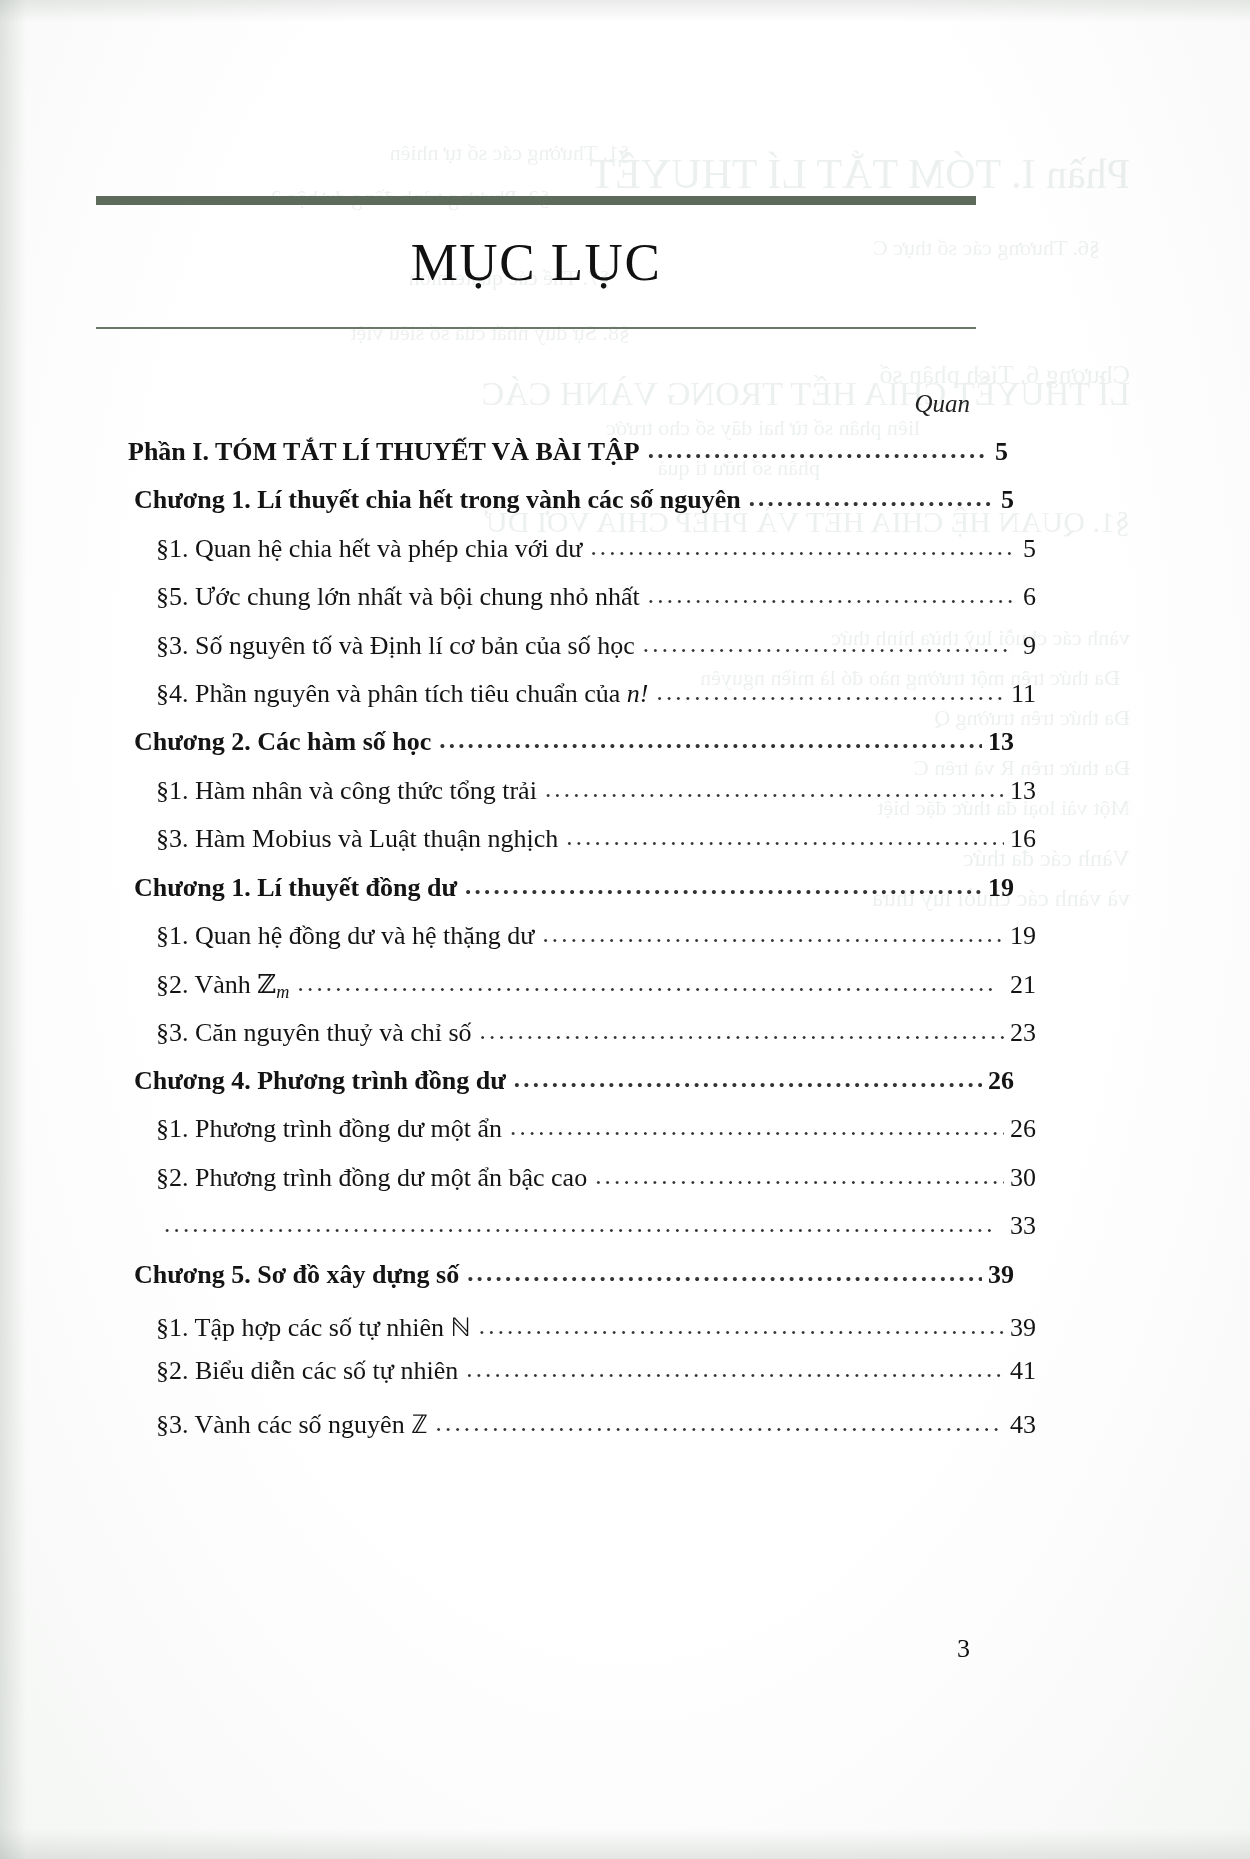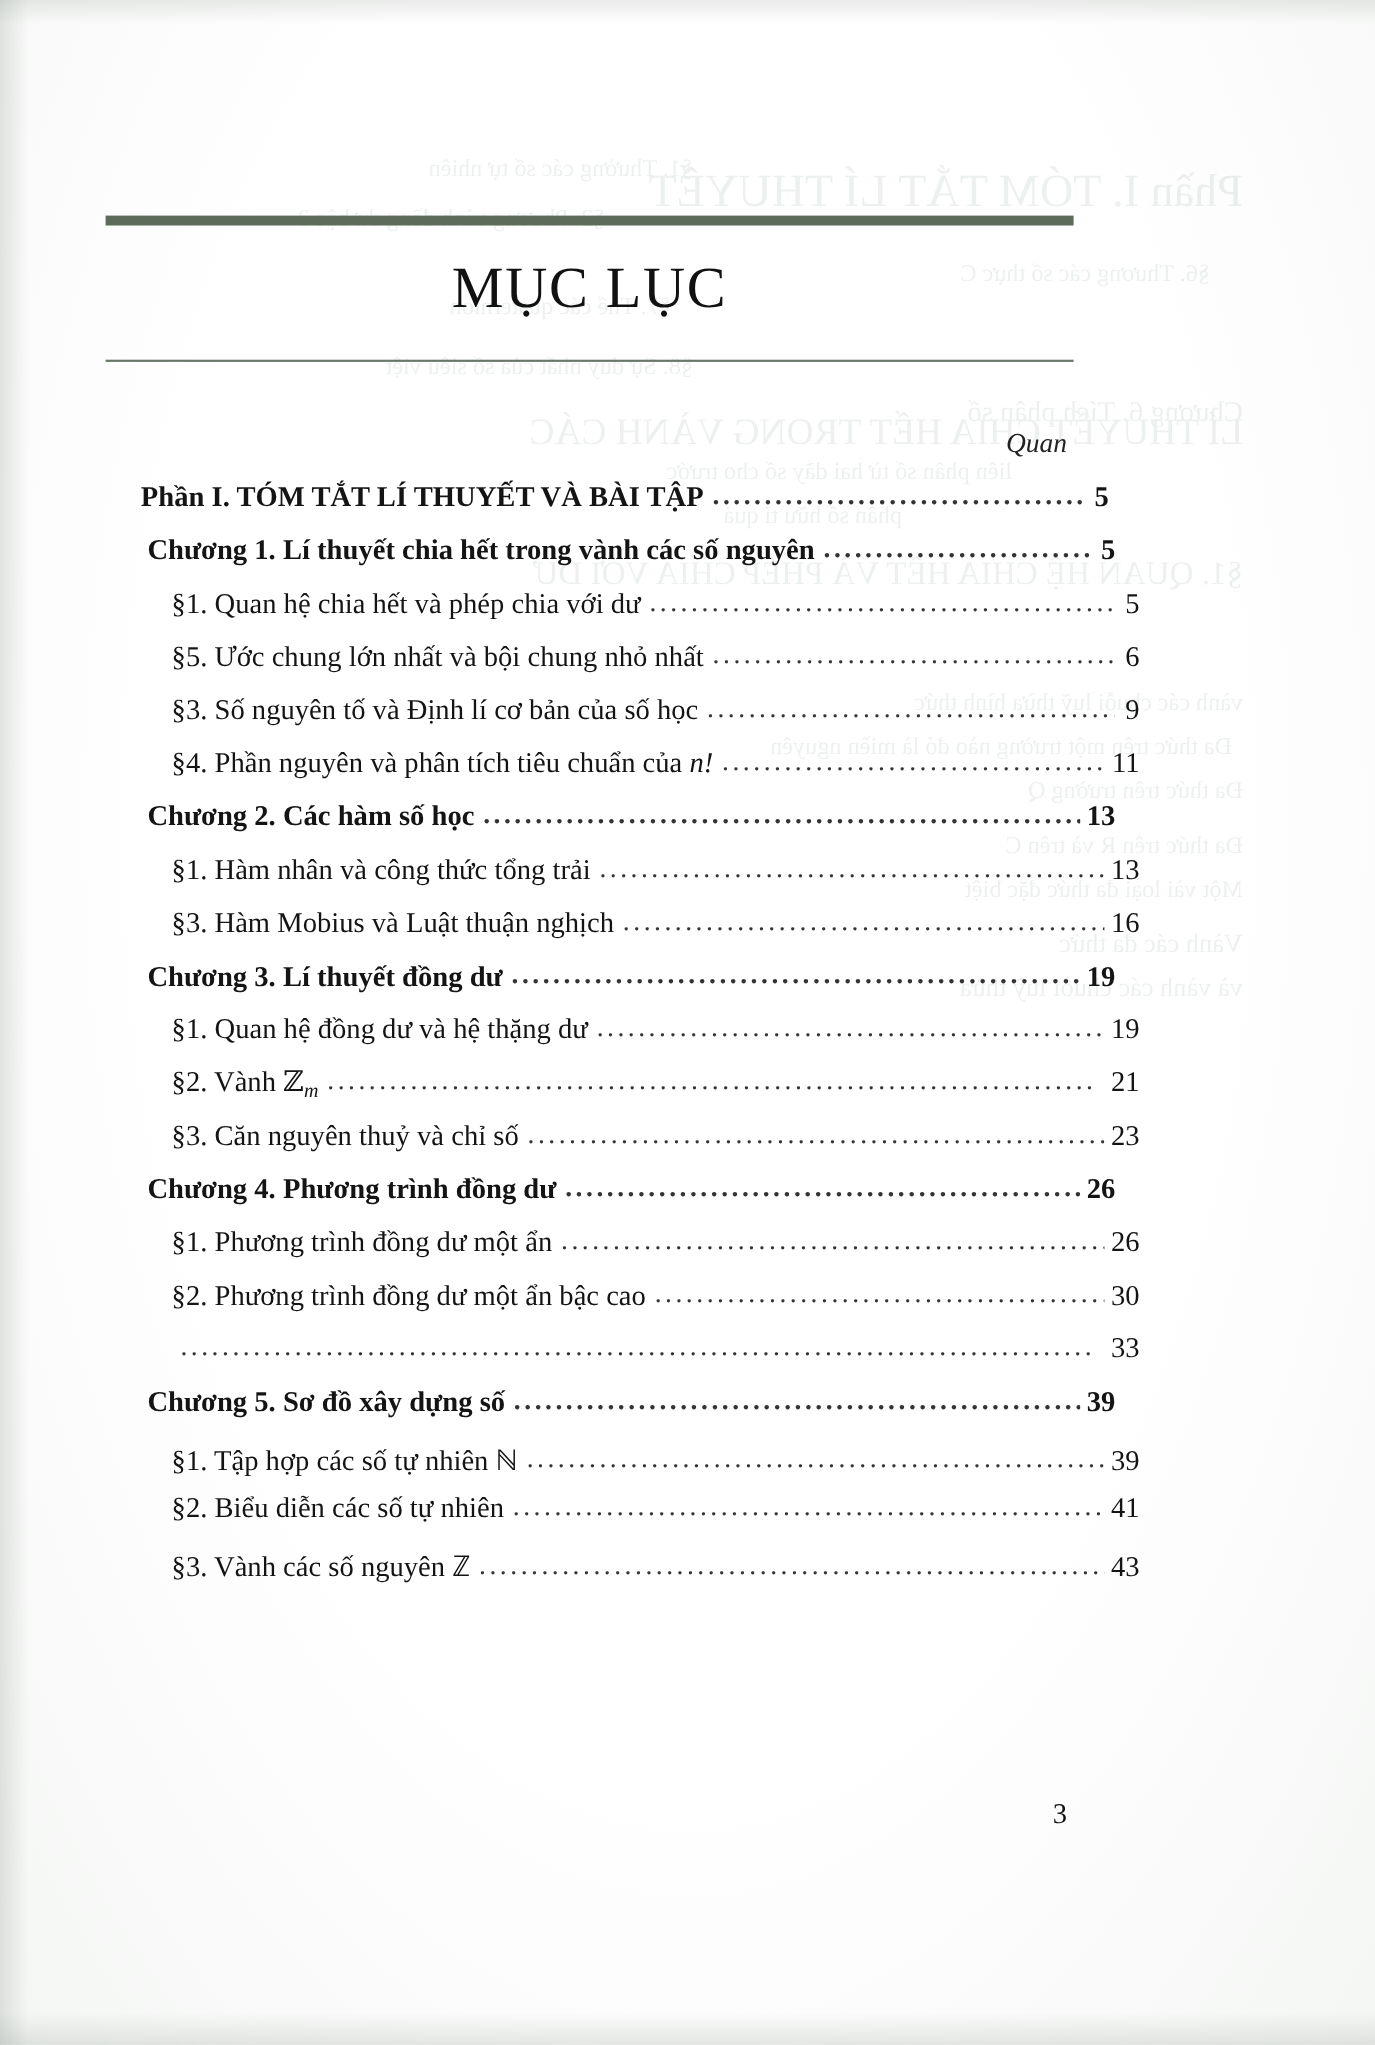--- a/index.html
+++ b/index.html
@@ -237,21 +237,21 @@
           <span class="label">§1. Hàm nhân và công thức tổng trải</span>
           <span class="dots">..................................................................................................................................</span>
           <span class="pg">13</span>
         </div>
         <div class="toc-row lvl-sec">
           <span class="label">§3. Hàm Mobius và Luật thuận nghịch</span>
           <span class="dots">..................................................................................................................................</span>
           <span class="pg">16</span>
         </div>
         <div class="toc-row lvl-chap">
-          <span class="label">Chương 3. Lí thuyết đồng dư</span>
+          <span class="label">Chương 1. Lí thuyết đồng dư</span>
           <span class="dots">..................................................................................................................................</span>
           <span class="pg">19</span>
         </div>
         <div class="toc-row lvl-sec">
           <span class="label">§1. Quan hệ đồng dư và hệ thặng dư</span>
           <span class="dots">..................................................................................................................................</span>
           <span class="pg">19</span>
         </div>
         <div class="toc-row lvl-sec">
           <span class="label">§2. Vành <span class="bb">ℤ</span><span class="sub">m</span></span>

